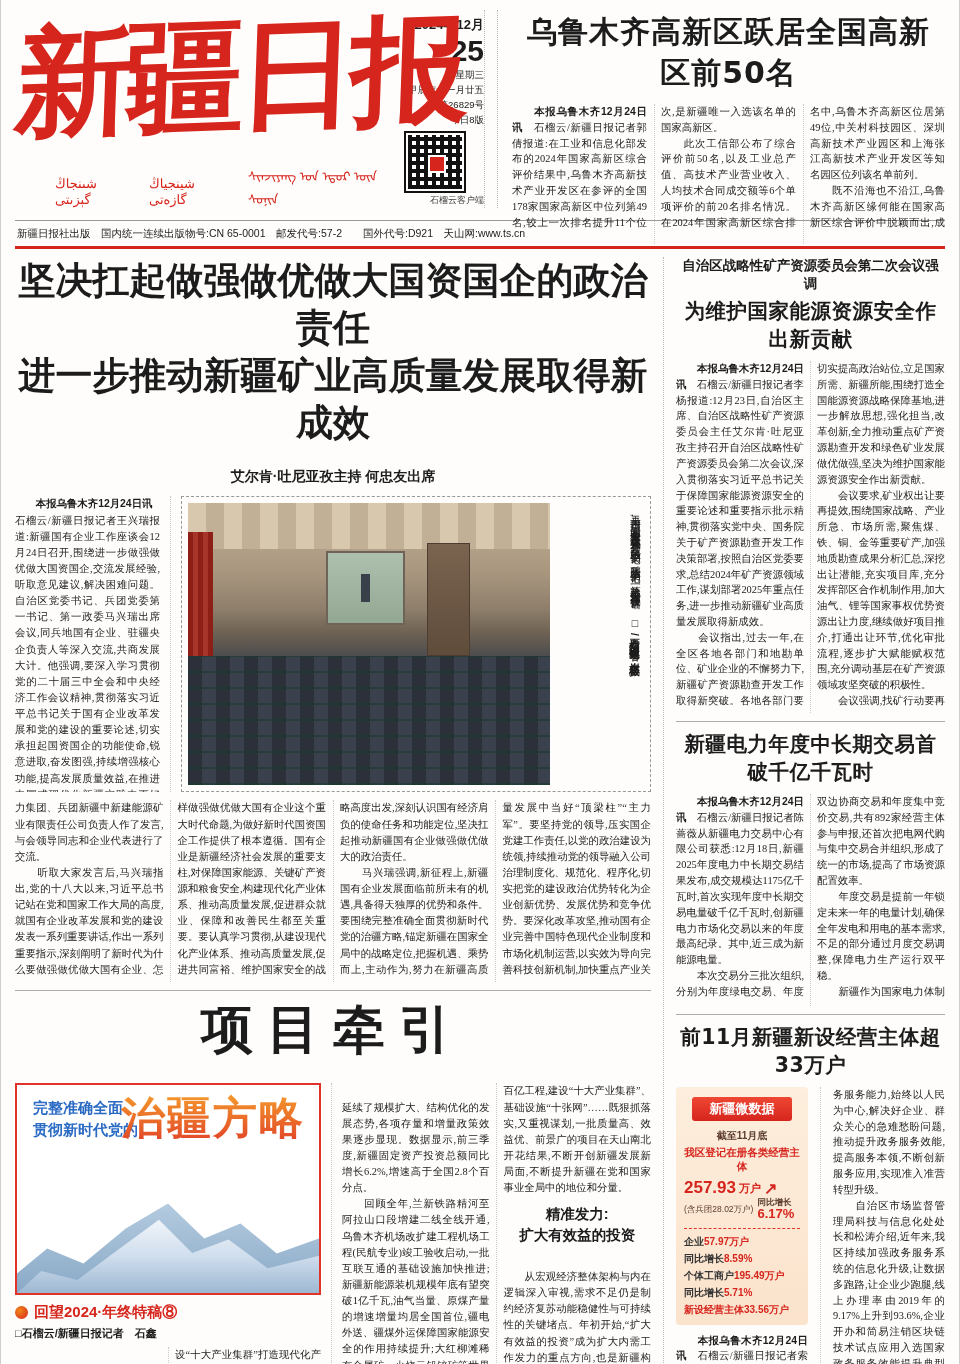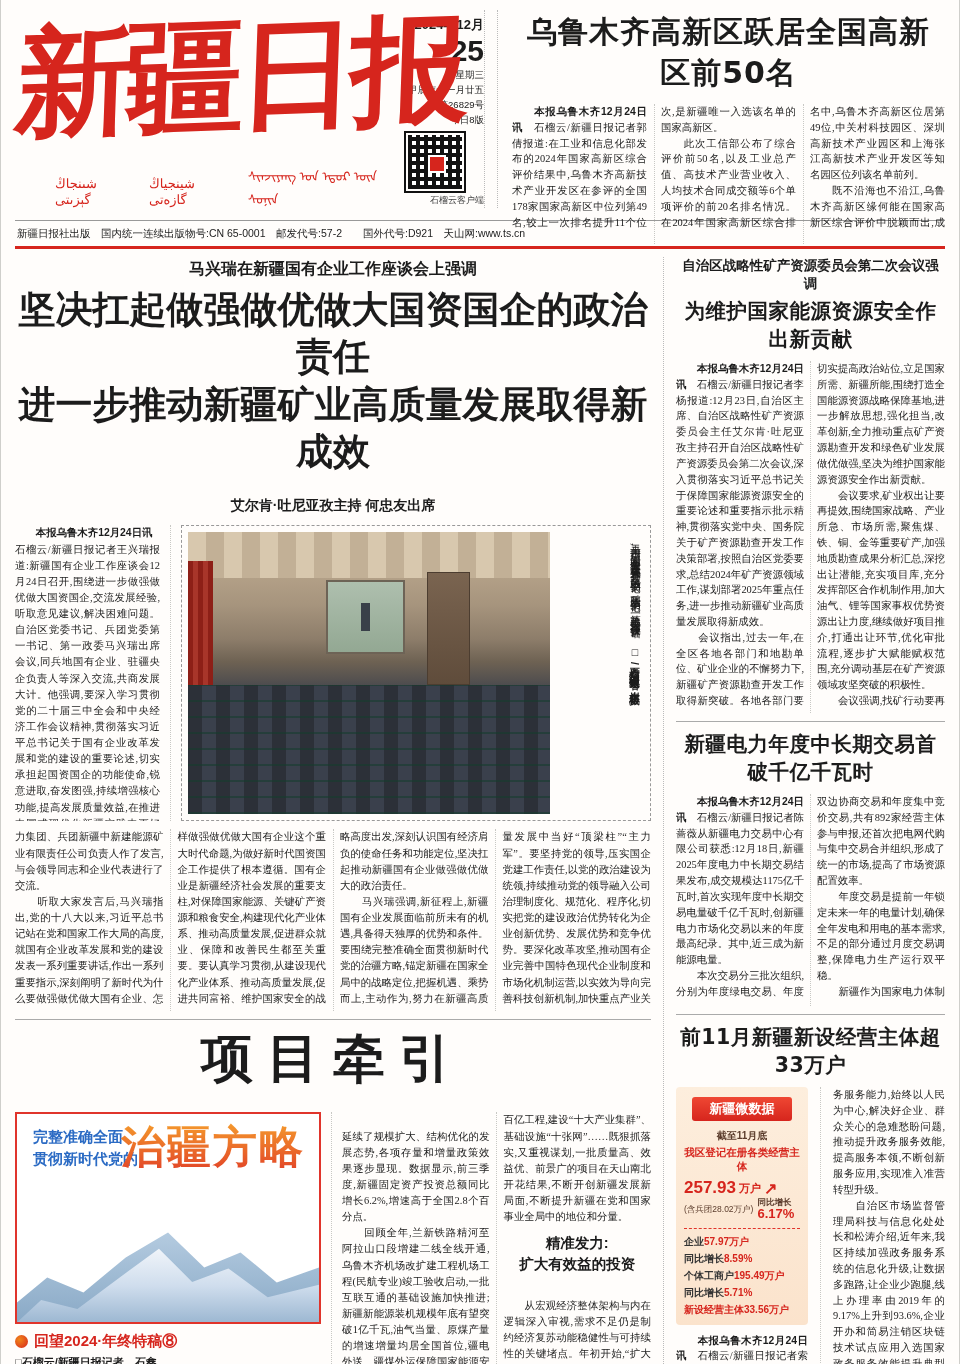--- a/index.html
+++ b/index.html
@@ -190,21 +190,20 @@
       </section>
     </div>
     <div class="publine">新疆日报社出版　国内统一连续出版物号:CN 65-0001　邮发代号:57-2　　国外代号:D921　天山网:www.ts.cn</div>
     <div class="redrule"></div>
   </header>
 
   <div class="mainrow">
 
     <div class="left23">
       <section class="main-story">
-        <div class="kicker">马兴瑞在新疆国有企业工作座谈会上强调</div>
         <div class="mainhead">坚决扛起做强做优做大国资国企的政治责任</div>
         <div class="mainhead">进一步推动新疆矿业高质量发展取得新成效</div>
         <div class="mainbyline">艾尔肯·吐尼亚孜主持  何忠友出席</div>
         <div class="story-top">
           <div class="leadcol"><strong class="dl">　　本报乌鲁木齐12月24日讯</strong><span>　石榴云/新疆日报记者王兴瑞报道:新疆国有企业工作座谈会12月24日召开,围绕进一步做强做优做大国资国企,交流发展经验,听取意见建议,解决困难问题。自治区党委书记、兵团党委第一书记、第一政委马兴瑞出席会议,同兵地国有企业、驻疆央企负责人等深入交流,共商发展大计。他强调,要深入学习贯彻党的二十届三中全会和中央经济工作会议精神,贯彻落实习近平总书记关于国有企业改革发展和党的建设的重要论述,切实承担起国资国企的功能使命,锐意进取,奋发图强,持续增强核心功能,提高发展质量效益,在推进中国式现代化新疆实践中更好发挥战略支撑作用。
 　　自治区党委副书记、自治区主席艾尔肯·吐尼亚孜主持会议,自治区党委副书记、兵团政委何忠友出席会议。
 　　会上,自治区和兵团国资委主要负责同志分别汇报了兵地国资国企工作情况,新疆能源集团、新疆地矿投资集团、新疆供销投资(控股)集团、新疆亚新煤层气投资开发集团、新疆农牧业投资集团、新疆新业国有资产经营集团、新疆银行、兵团中新建物资集团、兵团中新建电</span></div>
           <figure class="photo-box">
             <div class="photo">
               <div class="ceiling"></div>

